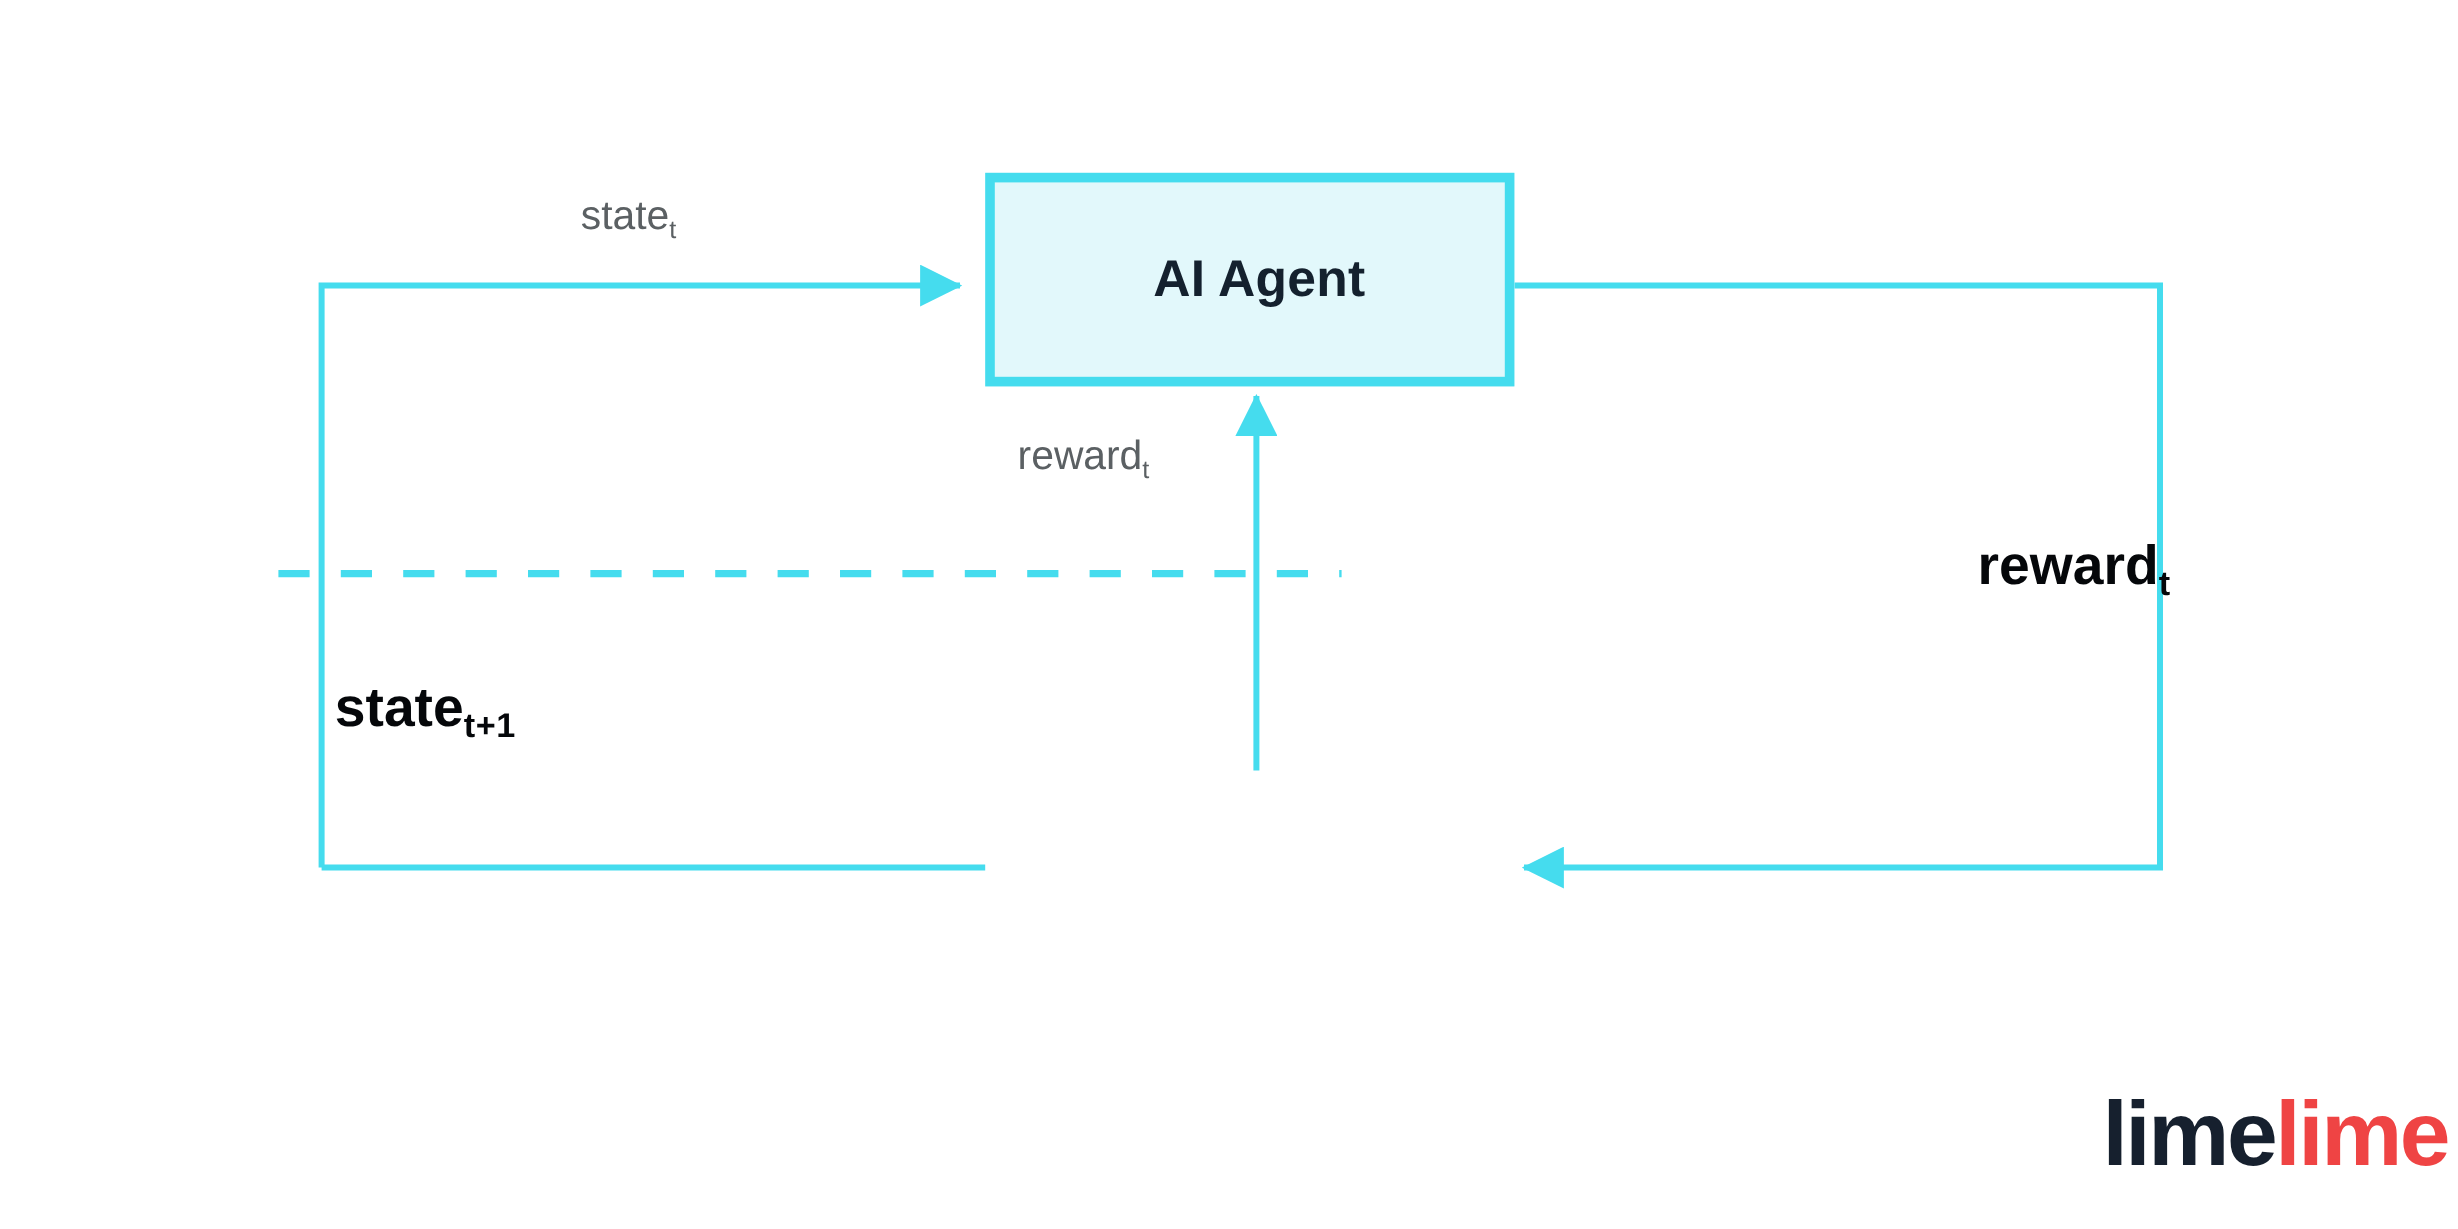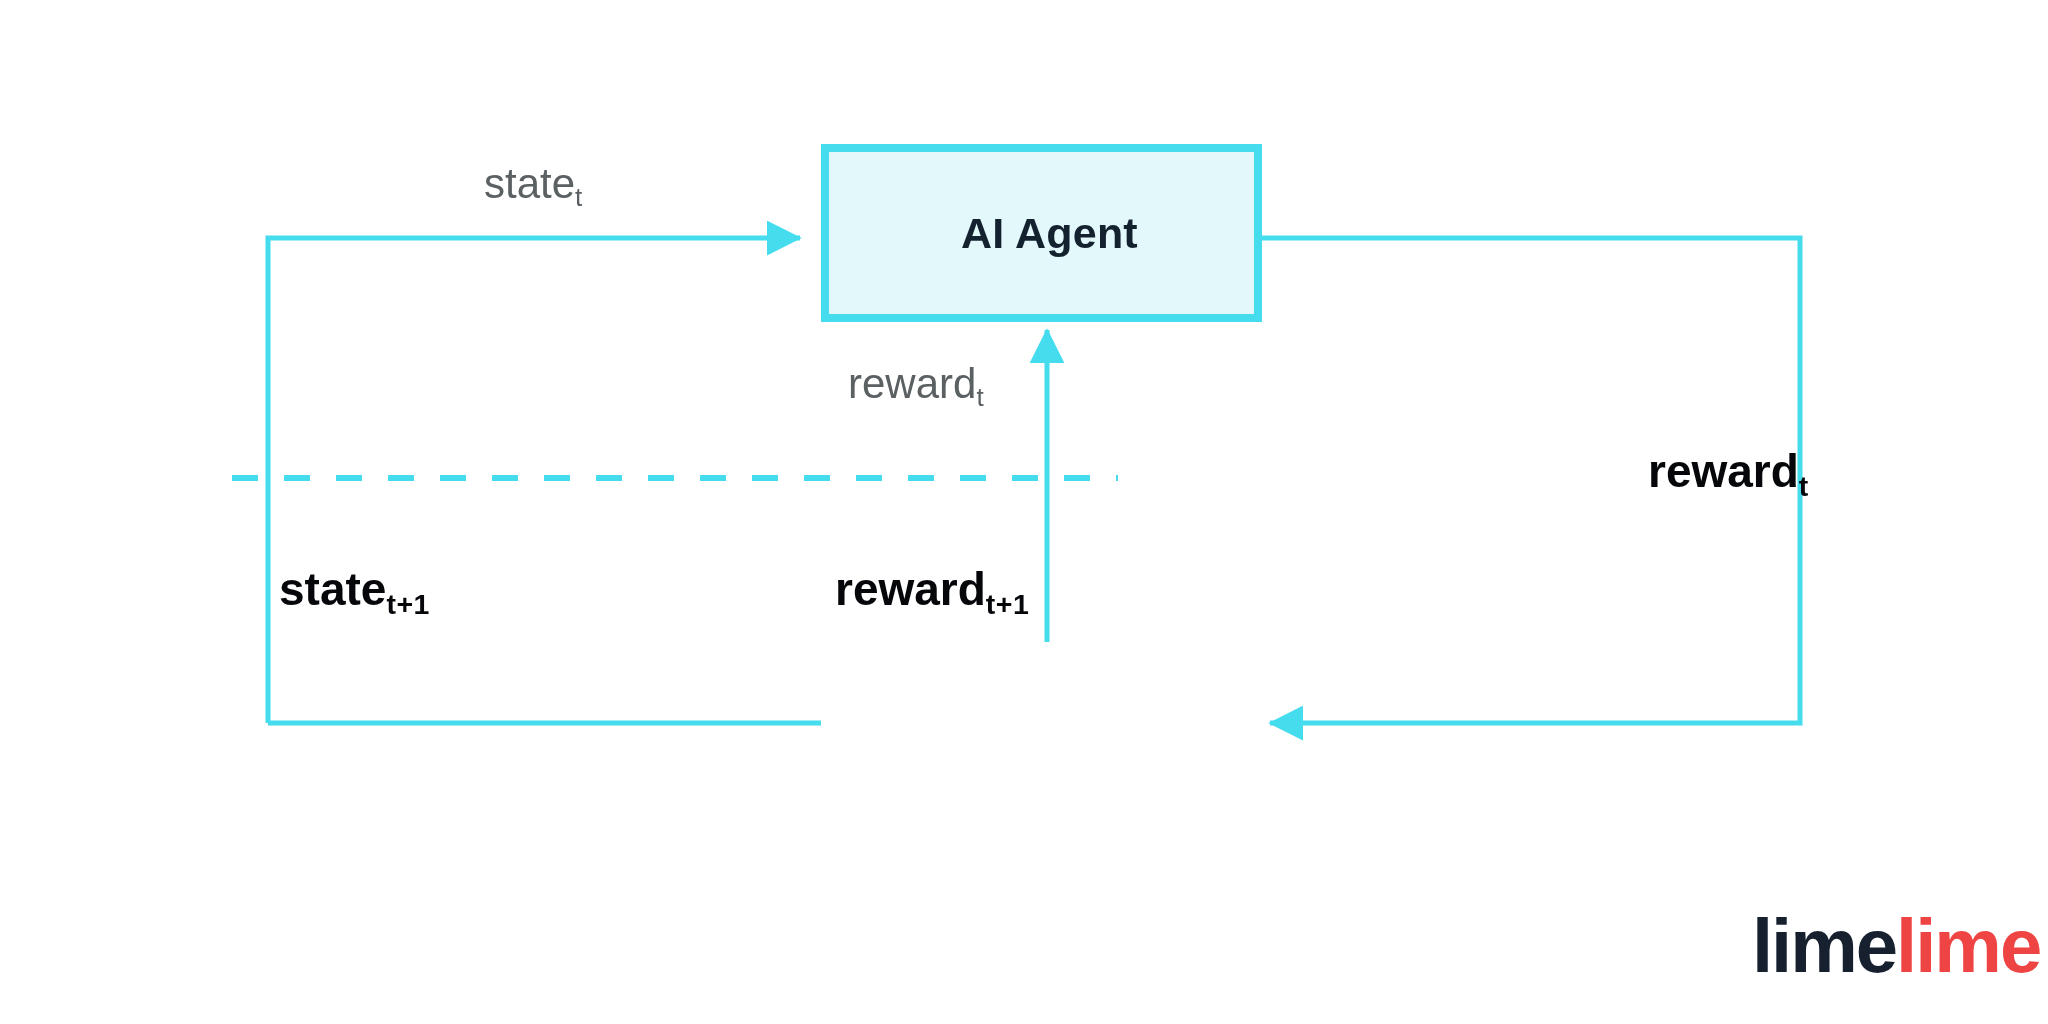--- a/index.html
+++ b/index.html
@@ -69,21 +69,21 @@
   .edge-label .base { }
   .edge-label .sub {
     font-size: 0.62em;
     vertical-align: baseline;
     position: relative;
     top: 0.32em;
     letter-spacing: 0.5px;
   }
   .lbl-light {
     color: #5b6063;
-    font-size: 42px;
+    font-size: 34px;
     font-weight: 400;
   }
   .lbl-dark {
     color: #05070a;
     font-size: 46px;
     font-weight: 700;
   }
 
   #label-state-t   { left: 484px;  top: 163px; }
   #label-reward-t  { left: 848px;  top: 363px; }
@@ -149,23 +149,20 @@
   </div>
 
   <div class="edge-label lbl-light" id="label-reward-t">
     <span class="base">reward</span><span class="sub">t</span>
   </div>
 
   <div class="edge-label lbl-dark" id="label-state-t1">
     <span class="base">state</span><span class="sub">t+1</span>
   </div>
 
-  <div class="edge-label lbl-dark" id="label-reward-t1">
-    <span class="base">reward</span><span class="sub">t+1</span>
-  </div>
 
   <div class="edge-label lbl-dark" id="label-action-t">
     <span class="base">reward</span><span class="sub">t</span>
   </div>
 
   <div id="logo-codilime">
     <span class="logo-codi">lime</span><span class="logo-lime">lime</span>
   </div>
 
 </div>

